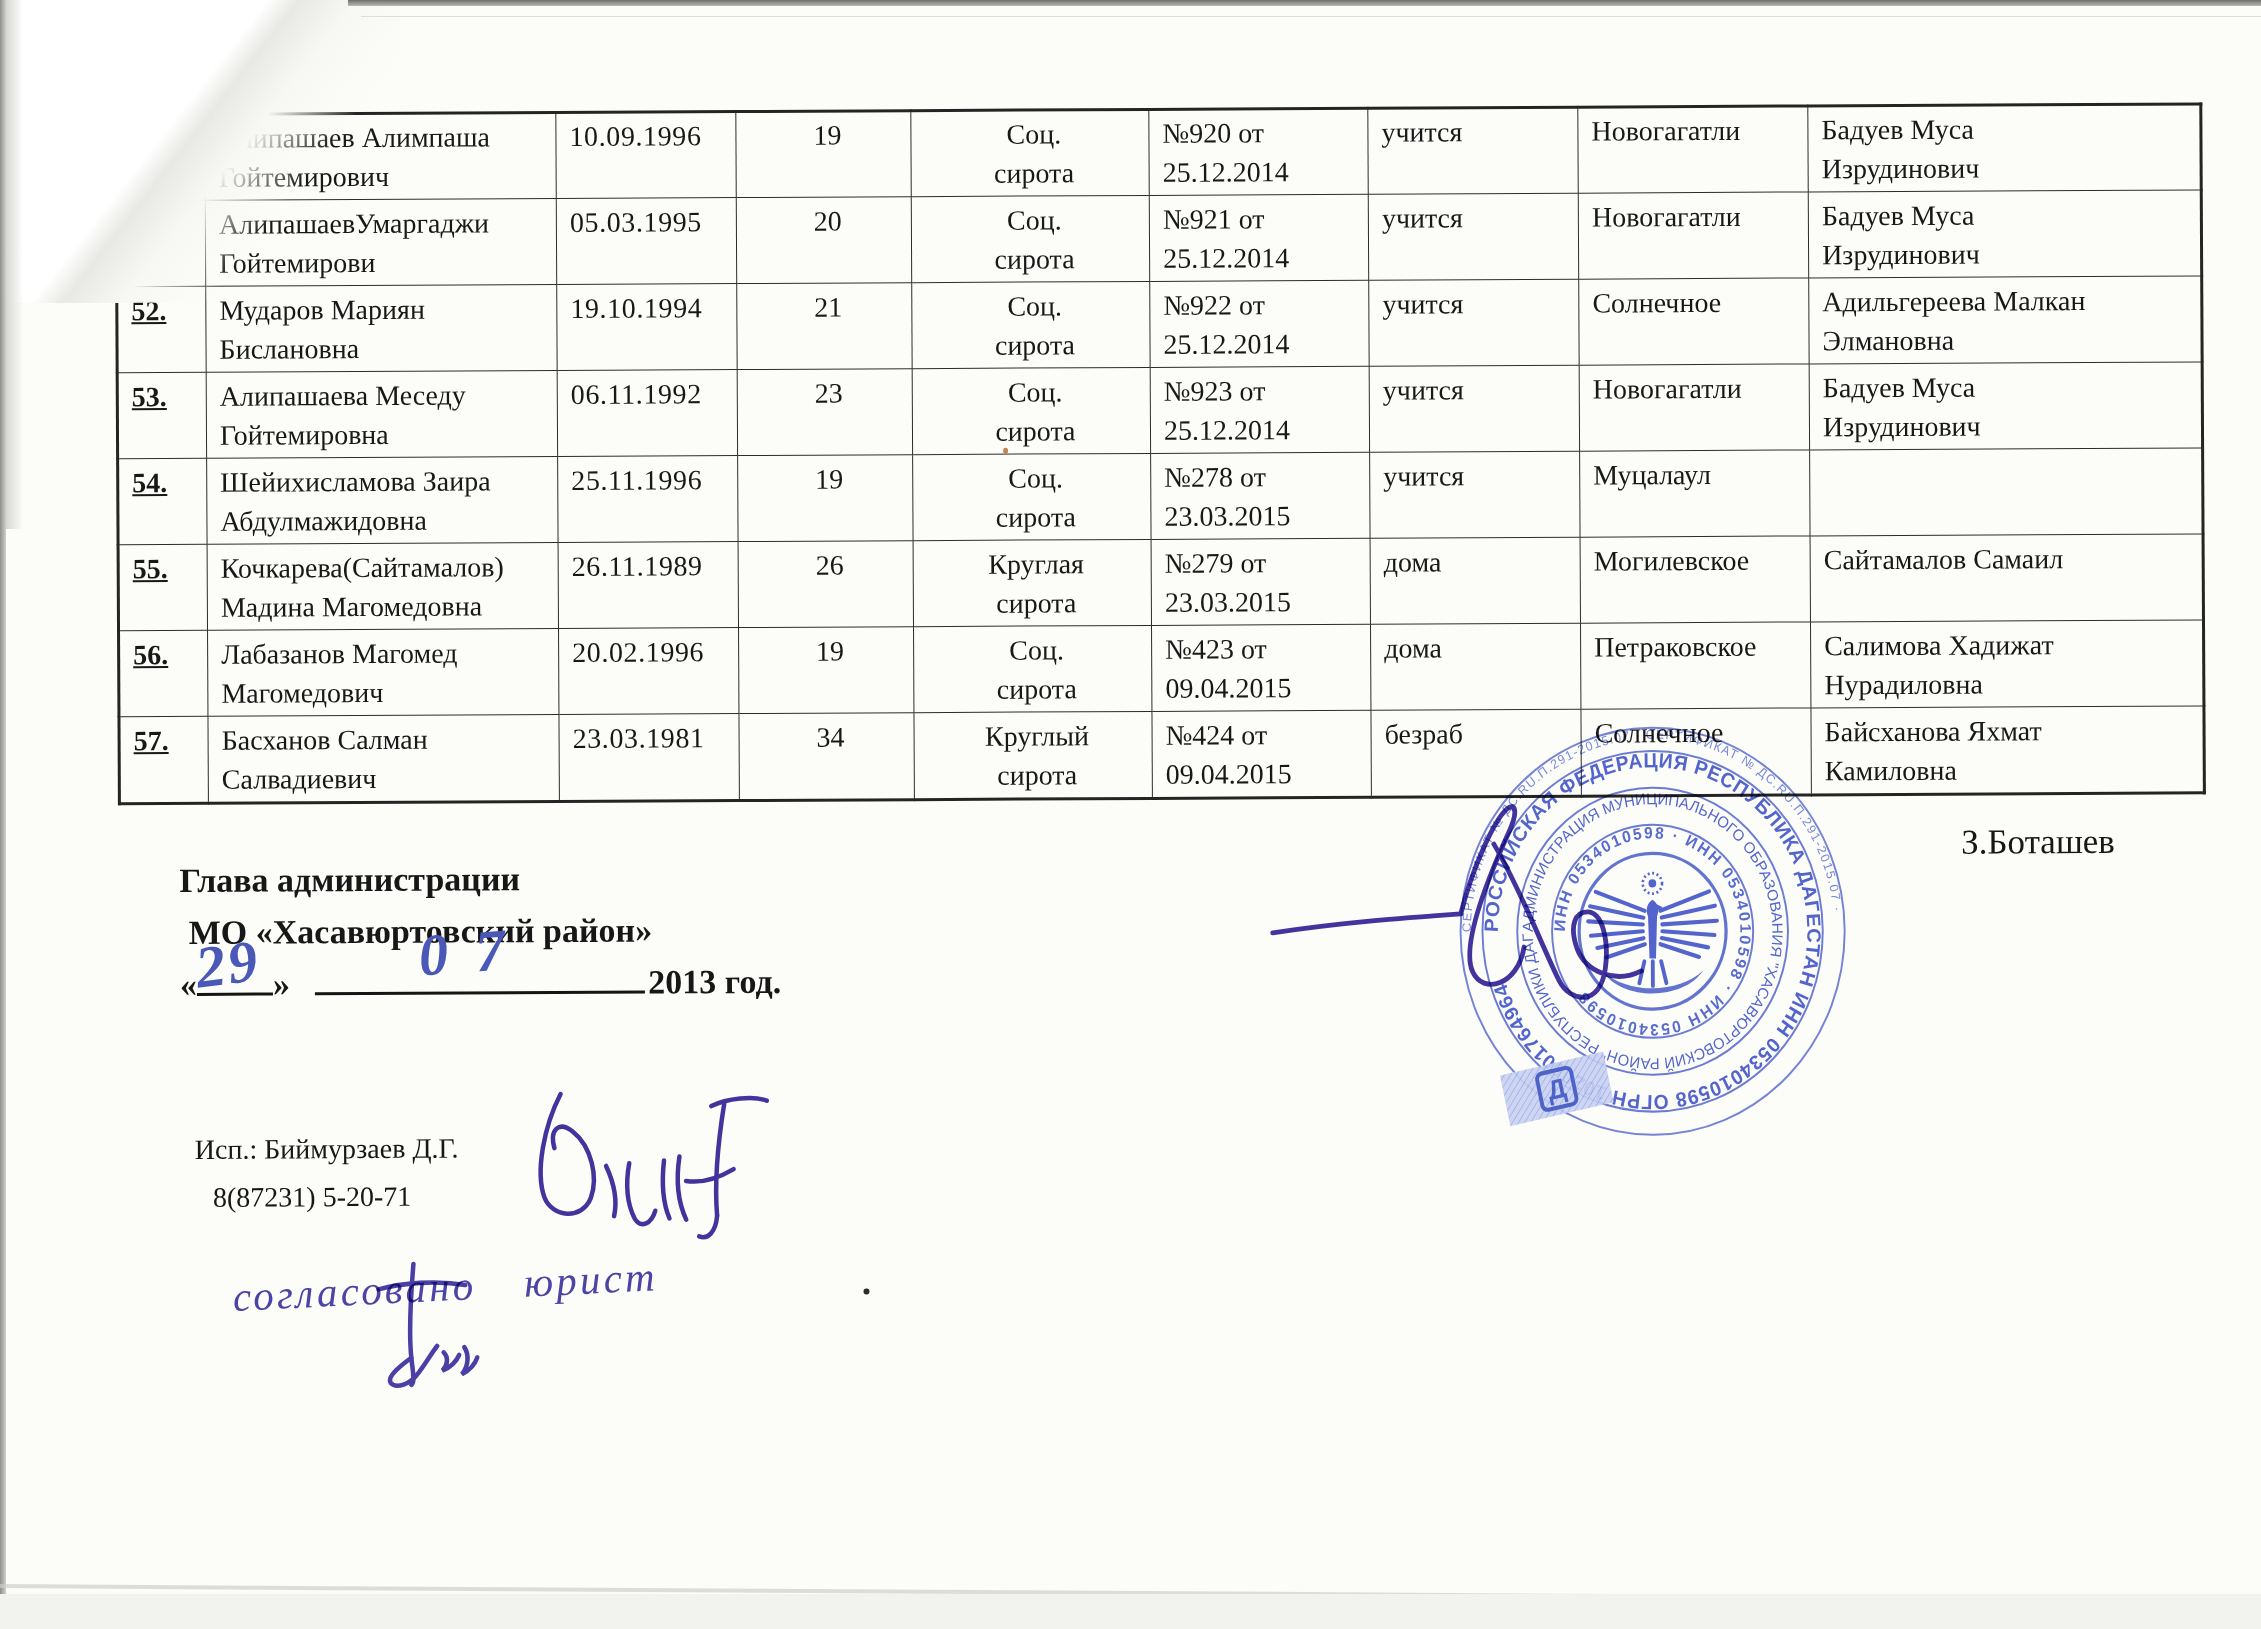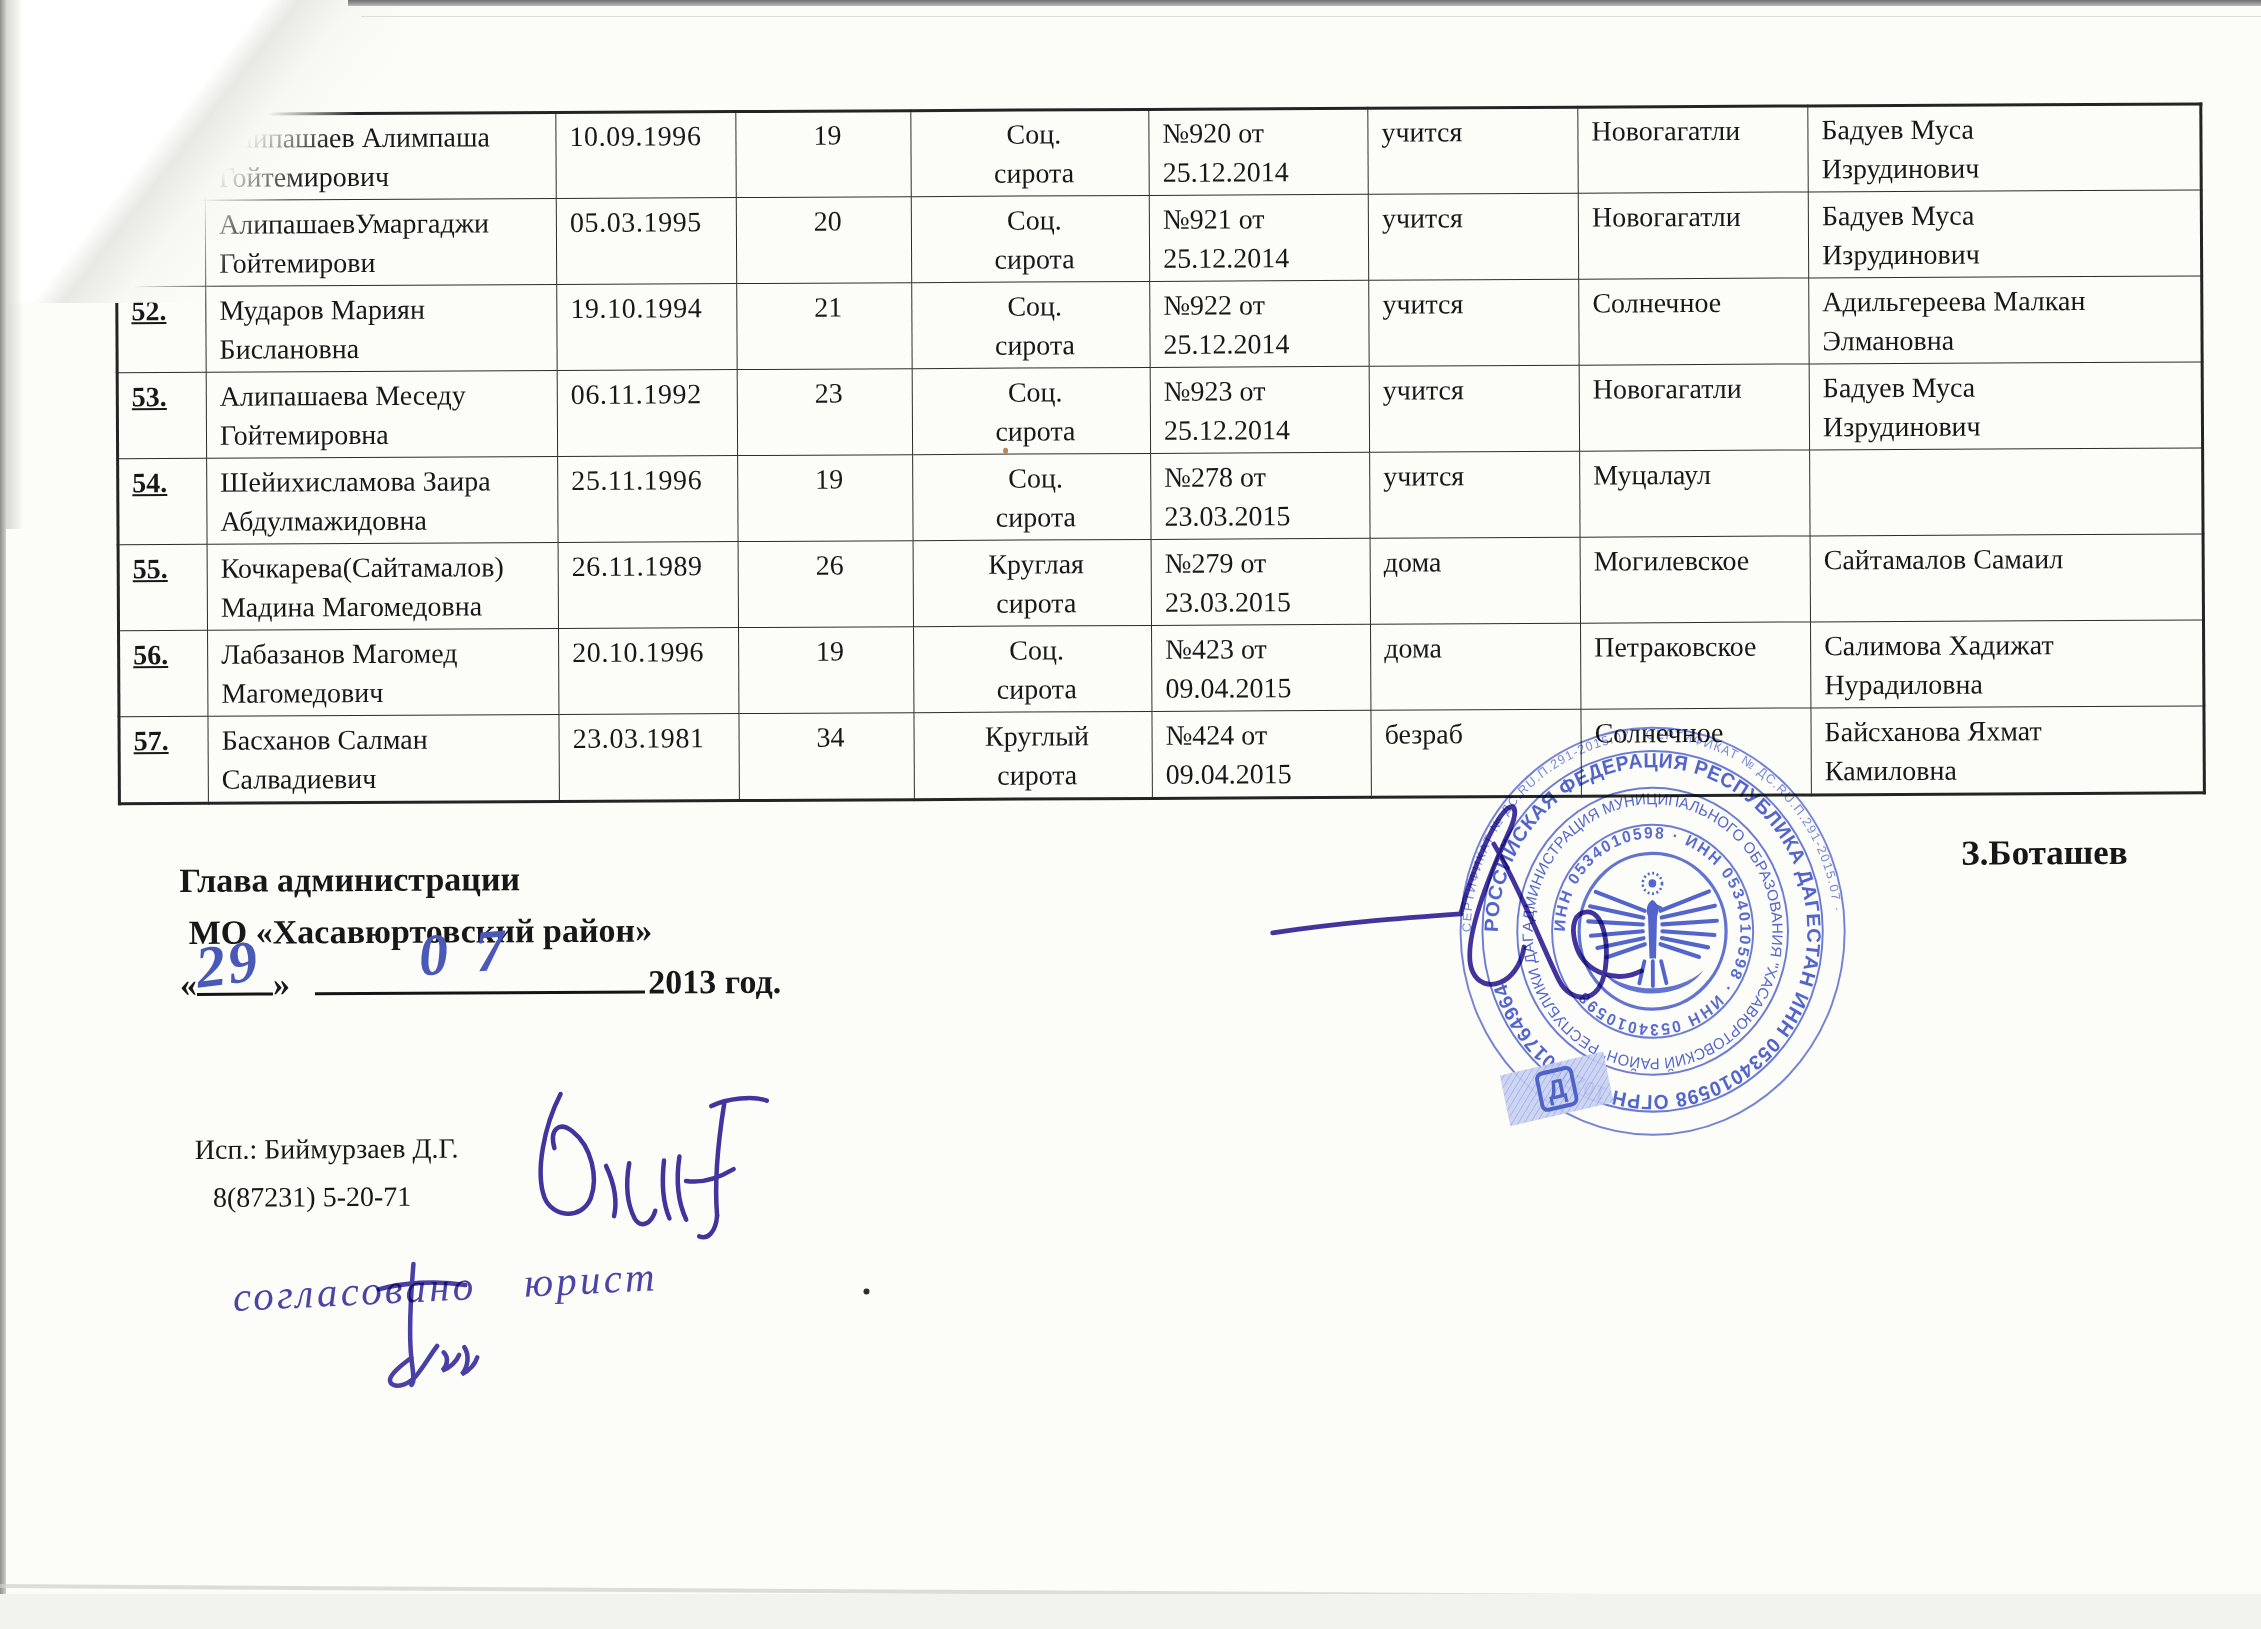--- a/index.html
+++ b/index.html
@@ -41,21 +41,21 @@
   td.order{padding-left:13px;}
   td.occ{padding-left:11.6px;}
   td.village{padding-left:9.7px;}
   td.guardian{padding-left:11.6px;}
   
   .sign-block{position:absolute;left:179px;top:850px;font-weight:bold;
     font-size:34px;line-height:52px;white-space:nowrap;}
   .sign-block .l2{padding-left:9px;}
   .blank-short{display:inline-block;width:76px;border-bottom:3.2px solid #151515;}
   .blank-long{display:inline-block;width:330px;border-bottom:3.2px solid #151515;margin-left:24.5px;margin-right:3.9px;}
-  .signer{position:absolute;left:1961px;top:827px;font-weight:bold;font-size:35px;margin-top:11px;}
+  .signer{position:absolute;left:1961px;top:827px;font-weight:normal;font-size:35px;}
   
   .hand{font-style:italic;color:#4a58b8;font-family:"Liberation Serif",serif;}
   .hand-day{position:absolute;left:195px;top:925px;font-size:59px;transform:rotate(-7deg);font-weight:bold;letter-spacing:2.6px;}
   .hand-month{position:absolute;left:418px;top:914px;font-size:59px;transform:rotate(-4deg);font-weight:bold;letter-spacing:27px;}
   
   .executor{position:absolute;left:193px;top:1121px;font-size:28px;line-height:48px;white-space:nowrap;}
   .executor .phone{margin-left:18px;}
   .hand-note{position:absolute;left:230px;top:1259px;font-size:41px;color:#4b43a6;
     font-style:italic;transform:rotate(-2.5deg);letter-spacing:3.2px;white-space:nowrap;}
   .hand-note .w2{margin-left:48px;}
@@ -170,21 +170,21 @@
             <td class="order">№279 от
 23.03.2015</td>
             <td class="occ">дома</td>
             <td class="village">Могилевское</td>
             <td class="guardian">Сайтамалов Самаил</td>
           </tr>
           <tr>
             <td class="num">56.</td>
             <td class="name">Лабазанов Магомед
 Магомедович</td>
-            <td class="dob">20.10.1996</td>
+            <td class="dob">20.02.1996</td>
             <td class="age">19</td>
             <td class="status">Соц.
 сирота</td>
             <td class="order">№423 от
 09.04.2015</td>
             <td class="occ">дома</td>
             <td class="village">Петраковское</td>
             <td class="guardian">Салимова Хадижат
 Нурадиловна</td>
           </tr>

